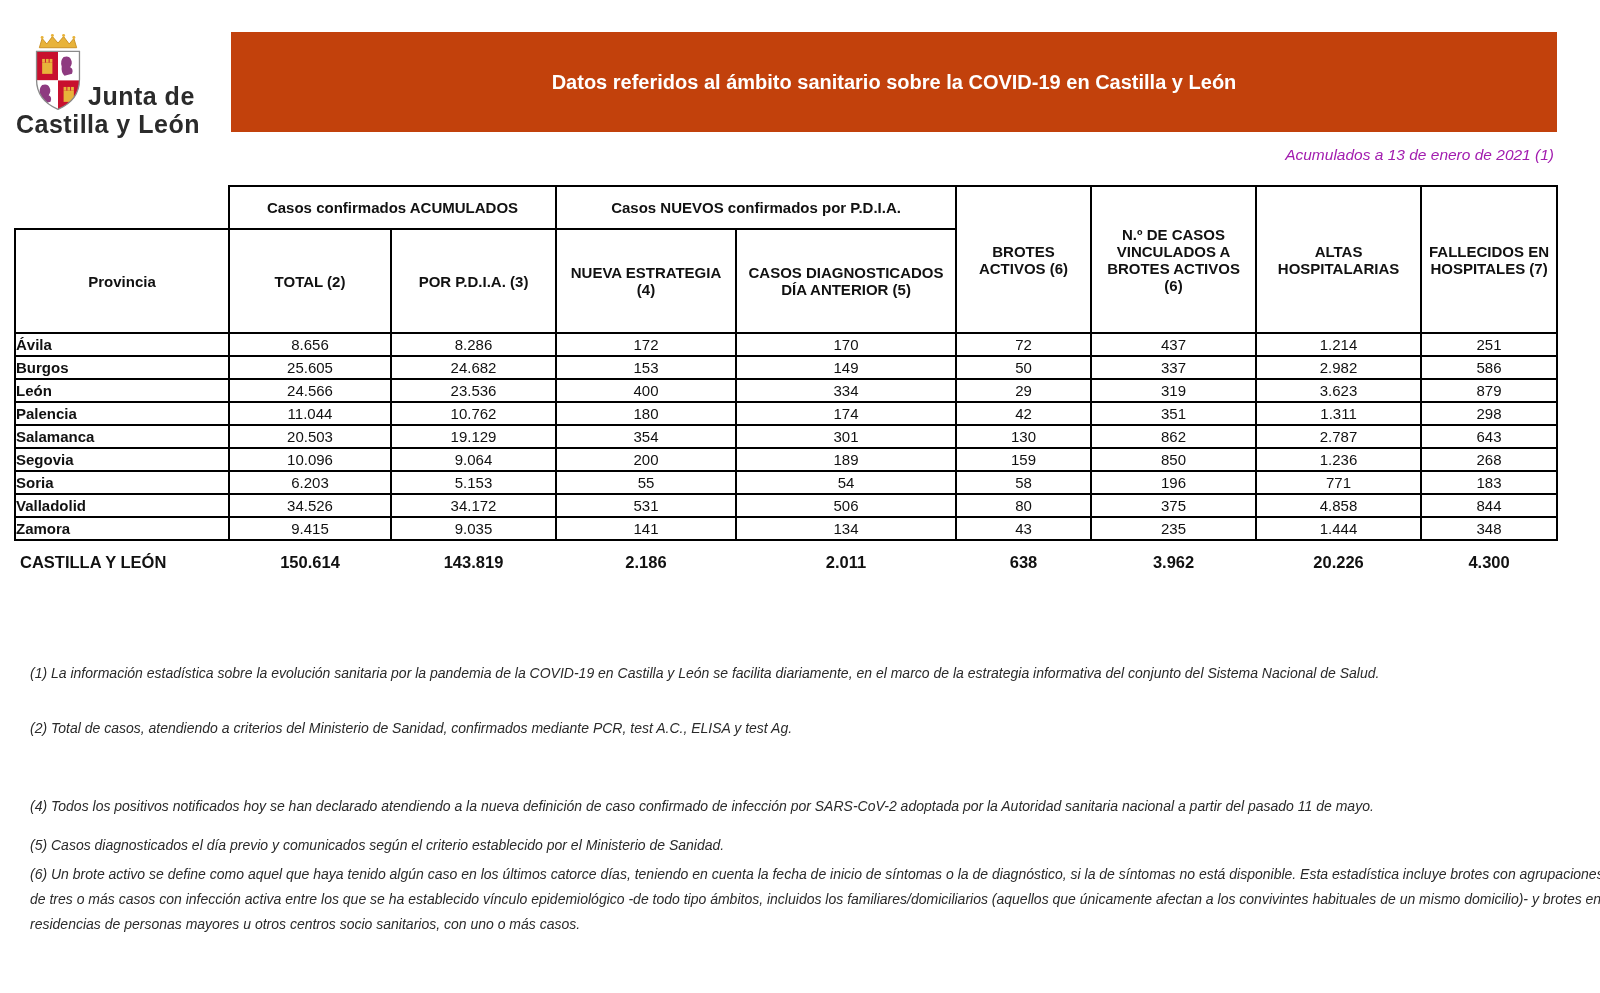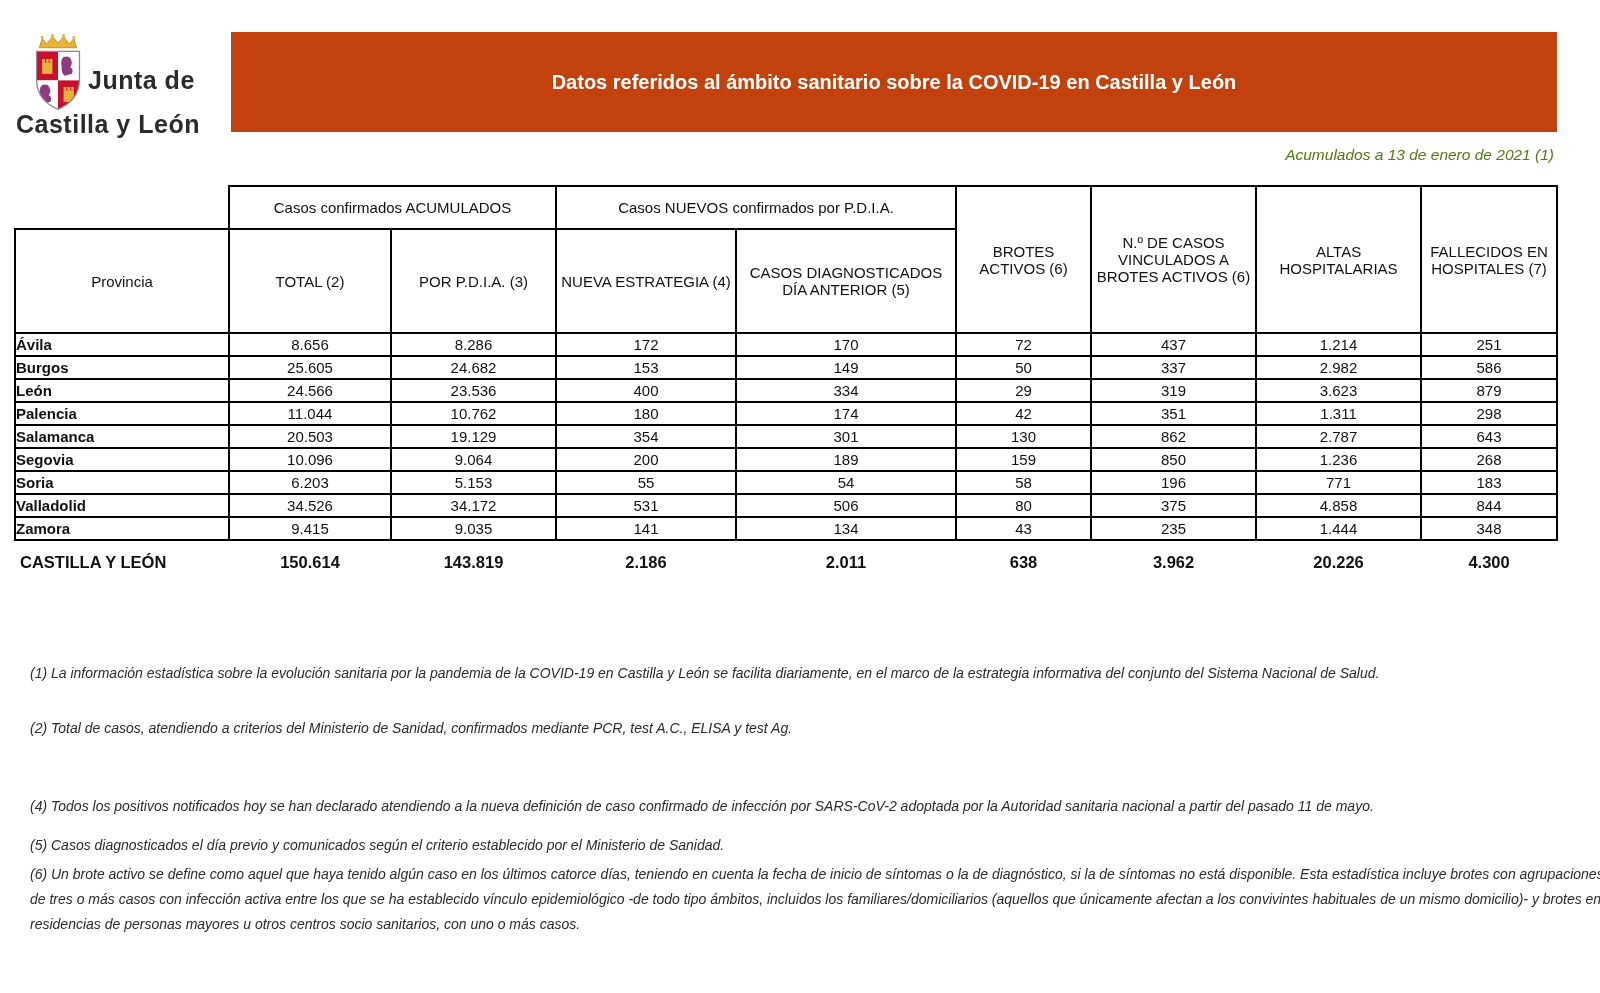--- a/index.html
+++ b/index.html
@@ -3,34 +3,34 @@
 <meta charset="utf-8">
 <style>
   html,body { margin:0; padding:0; background:#fff; }
   .page {
     position:relative; width:1600px; height:993px; background:#ffffff;
     font-family:"Liberation Sans", sans-serif; color:#111; overflow:hidden;
   }
   
   .logo { position:absolute; left:16px; top:30px; width:210px; height:110px; }
   .logo svg { position:absolute; left:14px; top:2px; }
-  .logo-l1 { position:absolute; left:72px; top:36px; font-size:25px; font-weight:bold; color:#2b2b2b; letter-spacing:0.5px; }
+  .logo-l1 { position:absolute; left:72px; top:52px; font-size:25px; font-weight:bold; color:#2b2b2b; letter-spacing:0.5px; }
   .logo-l2 { position:absolute; left:0px;  top:80px; font-size:25px; font-weight:bold; color:#2b2b2b; letter-spacing:0.5px; white-space:nowrap; }
   
   .banner {
     position:absolute; left:231px; top:32px; width:1326px; height:100px;
     display:flex; align-items:center; justify-content:center;
   }
   .banner-title { color:#fff; font-size:20px; font-weight:bold; }
   
-  .date-note { position:absolute; top:146px; right:46px; font-size:15.5px; font-style:italic; color:#4d7c0f; }
+  .date-note { position:absolute; top:146px; right:46px; font-size:15.5px; font-style:italic; color:#a21caf; }
   
   table.covid { position:absolute; left:14px; top:185px; border-collapse:collapse; table-layout:fixed; width:1542px; }
   table.covid td, table.covid th { border:2px solid #000; font-size:15px; overflow:hidden; }
-  table.covid th { font-weight:normal; text-align:center; vertical-align:middle; padding:8px 4px; }
+  table.covid th { font-weight:bold; text-align:center; vertical-align:middle; padding:8px 4px; }
   tr.group-row { height:43px; }
   tr.colhead-row { height:104px; }
   td.ghost { border:none !important; background:#fff; }
   tr.data-row { height:23px; }
   tr.data-row td { text-align:center; vertical-align:middle; padding:0; }
   tr.data-row td.prov { text-align:left; padding-left:0; font-weight:bold; }
   tr.total-row { height:34px; }
   tr.total-row td { border:none !important; font-weight:bold; font-size:16.5px; text-align:center; vertical-align:bottom; padding-top:9px; padding-bottom:2px; }
   tr.total-row td.prov { text-align:left; padding-left:5px; }
   

